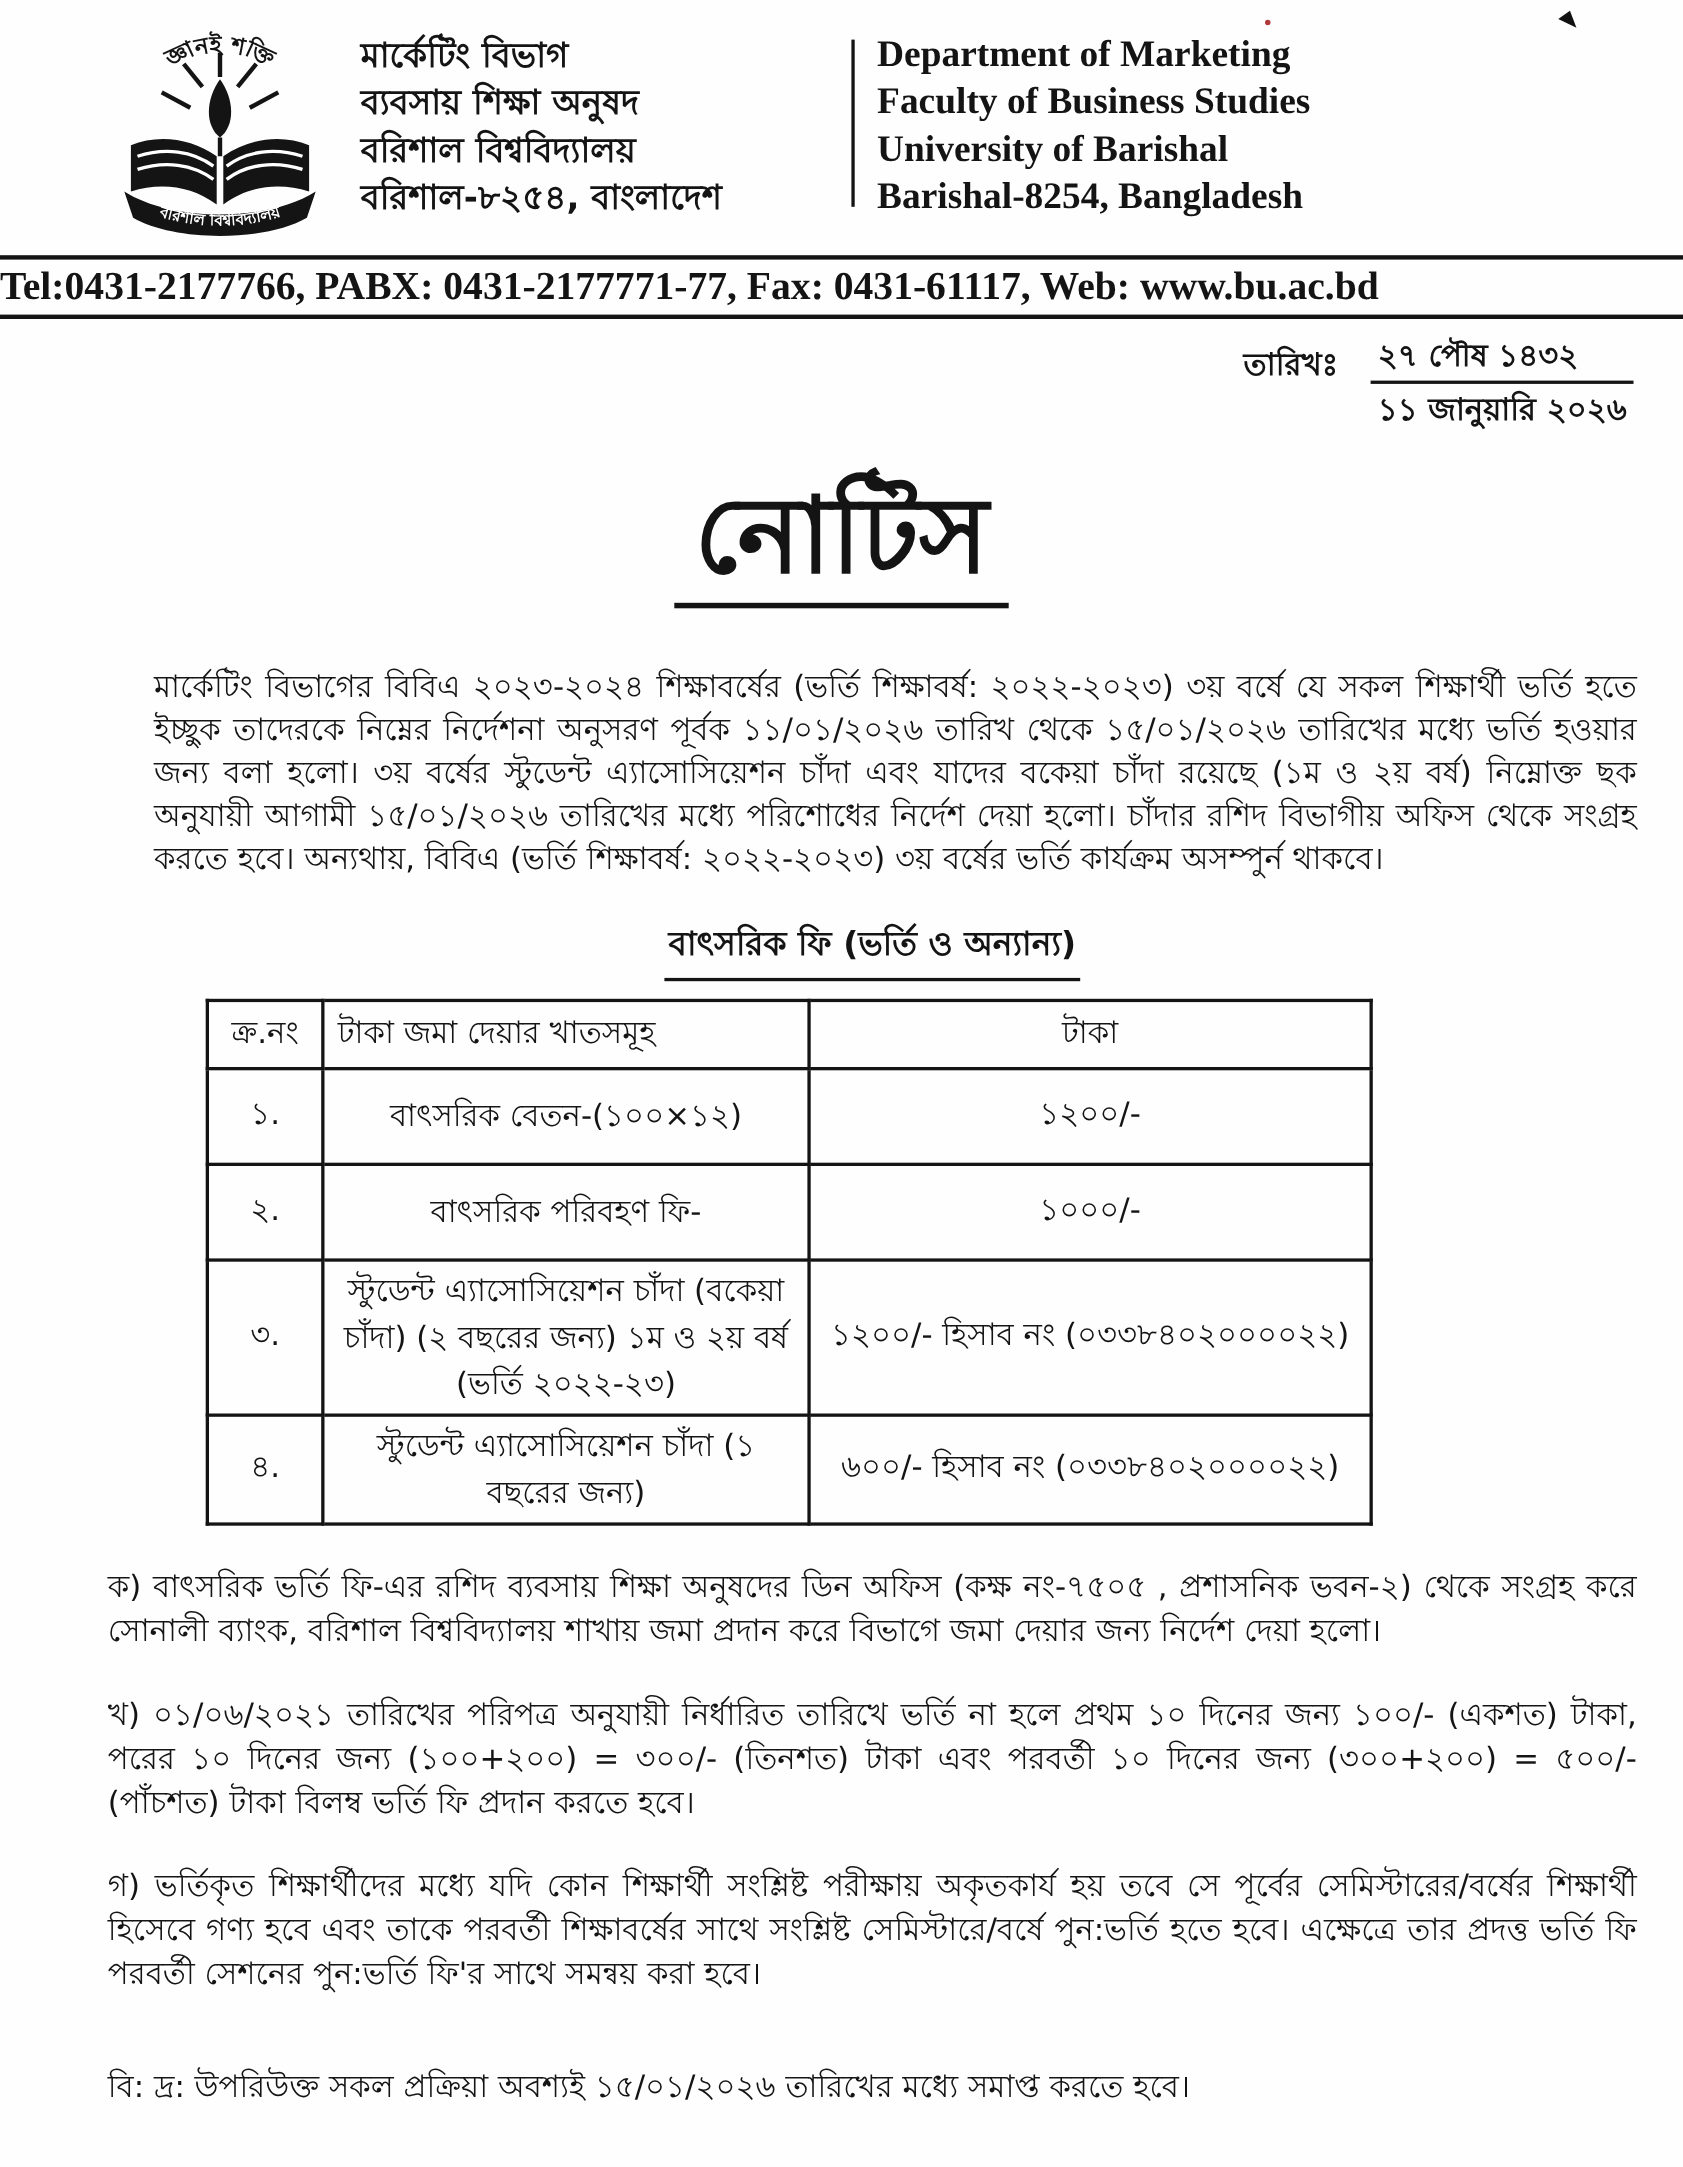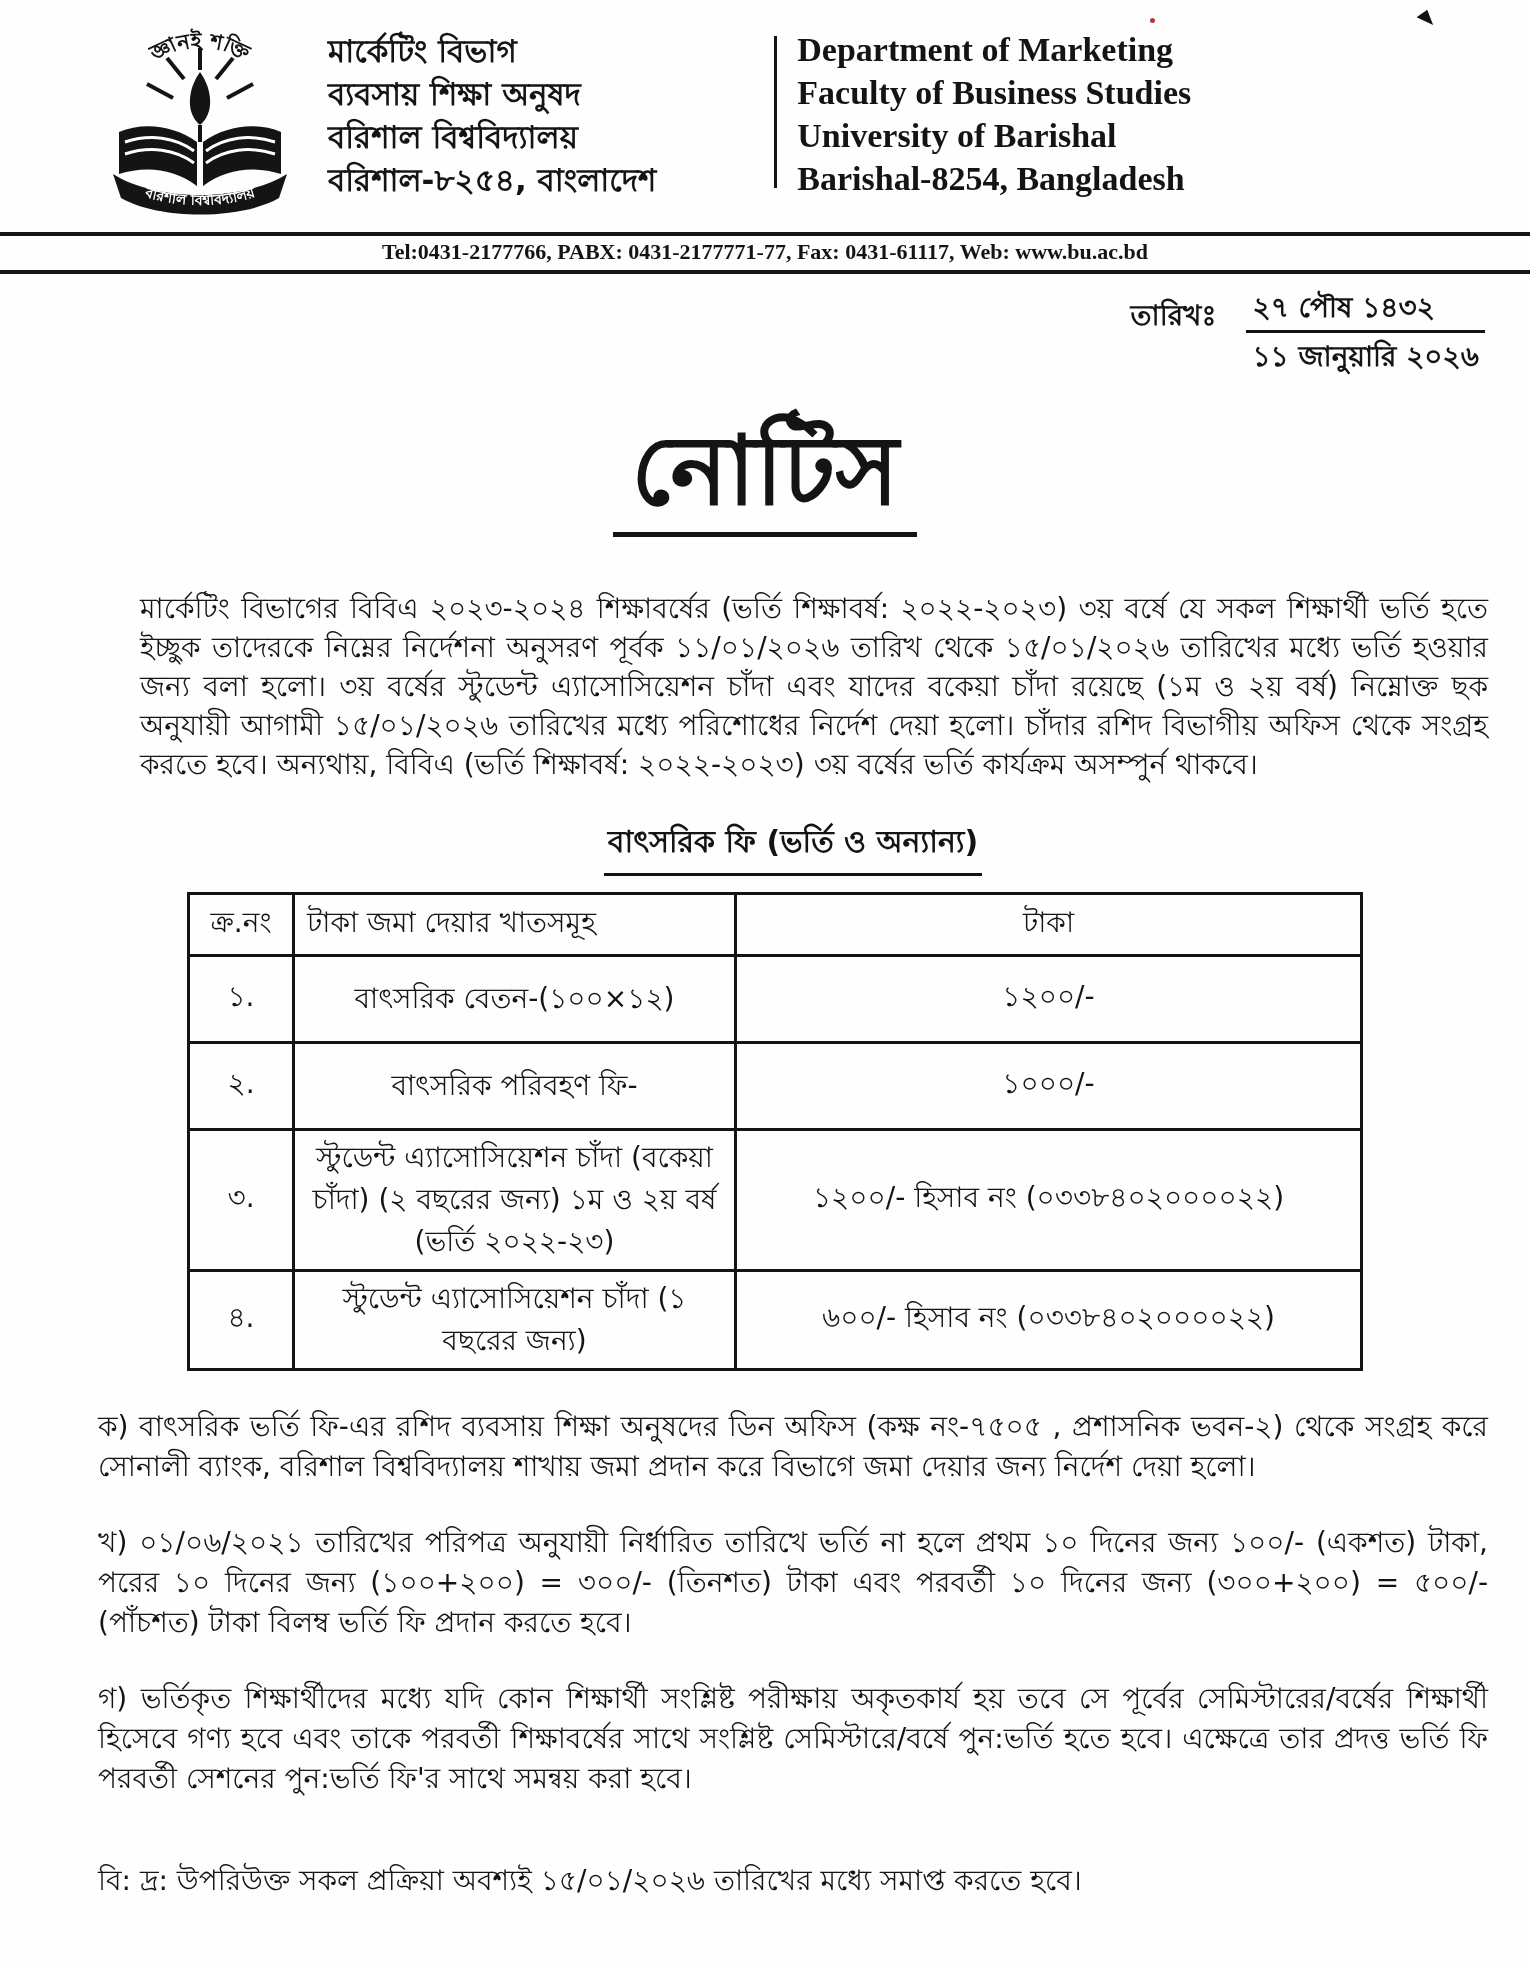--- a/index.html
+++ b/index.html
@@ -36,24 +36,24 @@
     font-weight:bold;
     font-size:34px;line-height:43px;
     padding-top:6px;
     white-space:nowrap;
   }
   
   .contact-bar{
     margin-top:6px;
     border-top:4px solid #141414;
     border-bottom:4px solid #141414;
-    text-align:center;
+    text-align:left;
     font-family:"Liberation Serif","DejaVu Serif",serif;
     font-weight:bold;
-    font-size:22px;
+    font-size:36px;
     padding:3px 0 5px 0;
   }
   
   .date-row{
     display:flex;justify-content:flex-end;
     padding:14px 45px 0 0;
   }
   .date-label{font-weight:bold;font-size:28px;padding:6px 30px 0 0;}
   .date-vals{text-align:left;font-weight:bold;font-size:28px;line-height:40px;}
   .date-bn{border-bottom:3px solid #141414;padding:0 6px 2px 6px;}
@@ -77,21 +77,21 @@
   .table-caption-wrap{text-align:center;margin-top:34px;}
   .table-caption{
     display:inline-block;
     font-weight:bold;font-size:30px;
     border-bottom:3px solid #141414;
     padding:0 4px 4px 4px;
   }
   table.fees{
     border-collapse:collapse;
     margin:16px 0 0 89px;
-    width:1176px;
+    width:1061px;
     font-size:28px;
   }
   table.fees th,table.fees td{
     border:3px solid #141414;
     padding:6px 12px;
     vertical-align:middle;
   }
   table.fees th{font-weight:normal;}
   th.col-sl,td.cell-sl{width:78px;text-align:center;}
   th.col-item{width:415px;text-align:left;}

